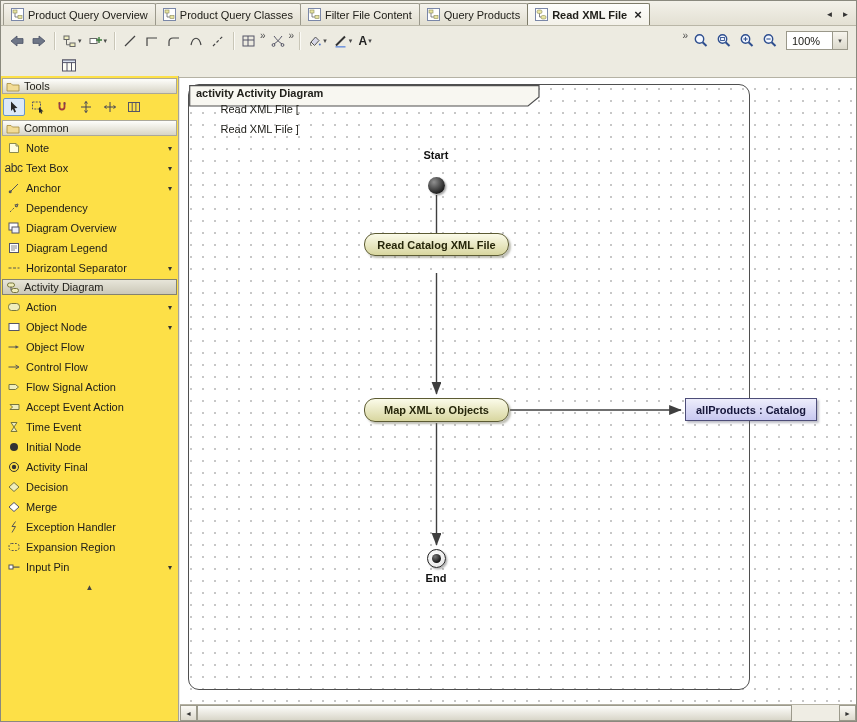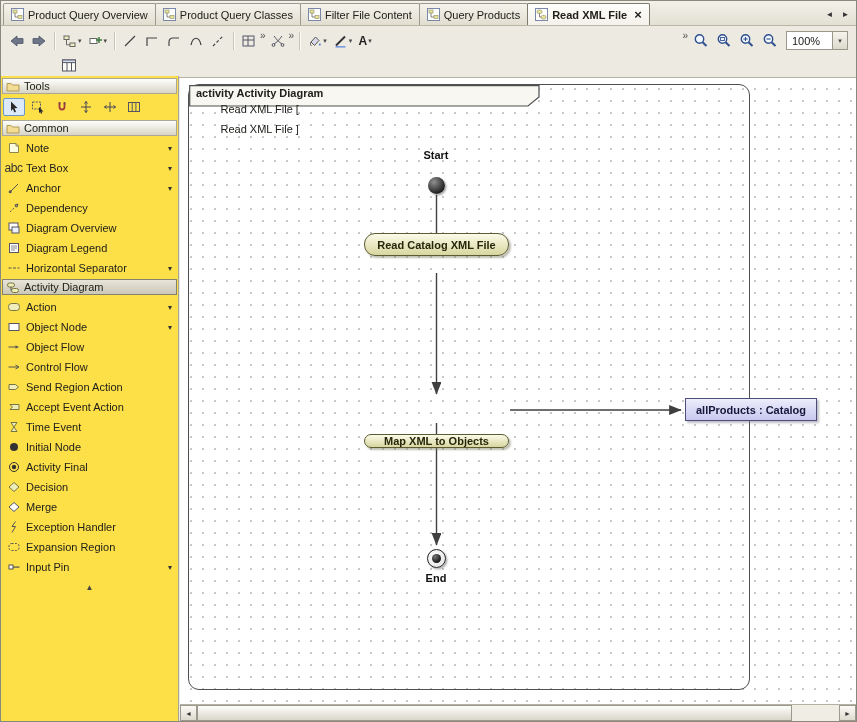--- a/index.html
+++ b/index.html
@@ -433,21 +433,21 @@
           </svg>
         </span>
       <span class="lbl">Control Flow</span>
     </div>
     <div class="pal-item">
       <span class="ico">
           <svg width="14" height="14" viewBox="0 0 14 14">
             <path d="M2 4.5 H8.5 L11.5 7 L8.5 9.5 H2 Z" fill="#EFEDBC" stroke="#77763E"></path>
           </svg>
         </span>
-      <span class="lbl">Send Region Action</span>
+      <span class="lbl">Flow Signal Action</span>
     </div>
     <div class="pal-item">
       <span class="ico">
           <svg width="14" height="14" viewBox="0 0 14 14">
             <path d="M3 4.5 H12 V9.5 H3 L5.5 7 Z" fill="#EFEDBC" stroke="#77763E"></path>
           </svg>
         </span>
       <span class="lbl">Accept Event Action</span>
     </div>
     <div class="pal-item">
@@ -554,21 +554,21 @@
       <line x1="256.5" y1="345" x2="256.5" y2="467" stroke="#3F3F3F" stroke-width="1.4" marker-end="url(#arr)"></line>
     </svg>
 
     <div class="node-label" style="left:226px; top:71px;">Start</div>
     <div class="initial-node" style="left:248px; top:99px;"></div>
 
     <div class="action-node" style="left:184px; top:155px; width:145px; height:23px;">
       <span>Read Catalog XML File</span>
     </div>
 
-    <div class="action-node" style="left:184px; top:320px; width:145px; height:14px;margin-top:36px;">
+    <div class="action-node" style="left:184px; top:320px; width:145px; height:24px;">
       <span>Map XML to Objects</span>
     </div>
 
     <div class="object-node" style="left:505px; top:320px; width:132px; height:23px;">
       <span>allProducts : Catalog</span>
     </div>
 
     <div class="final-node" style="left:247px; top:471px;">
       <div class="dot"></div>
     </div>

